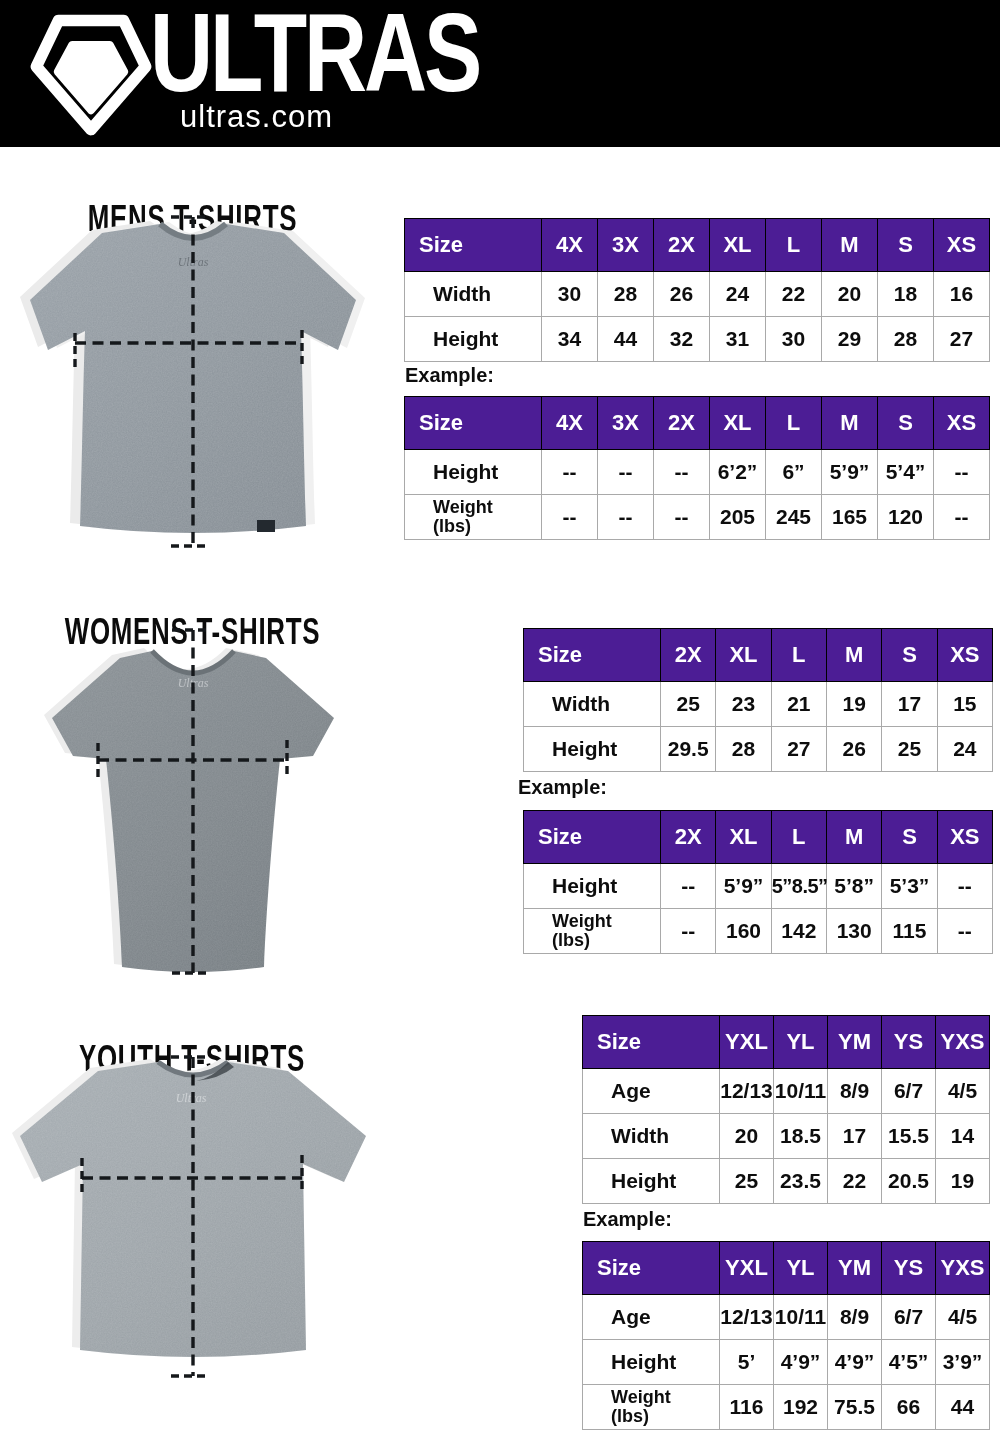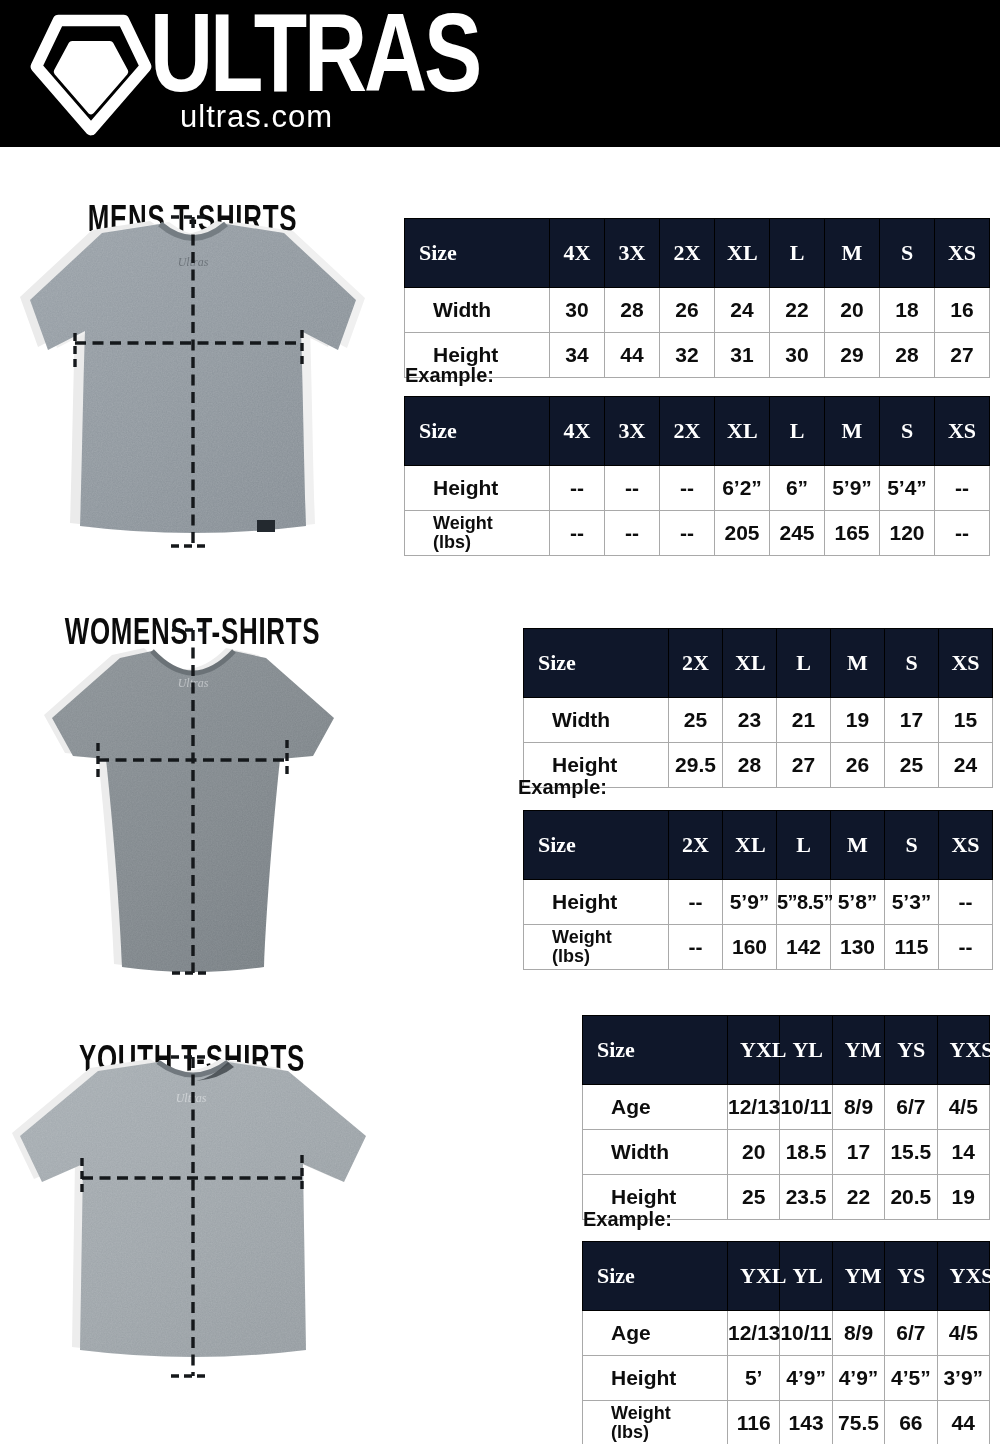--- a/index.html
+++ b/index.html
@@ -26,22 +26,22 @@
 
   
   .shirt{position:absolute;}
   #mens-shirt{left:0;top:210px;width:380px;height:350px;}
   #womens-shirt{left:0;top:625px;width:400px;height:365px;}
   #youth-shirt{left:0;top:1050px;width:390px;height:330px;}
 
   
   table{position:absolute;border-collapse:collapse;table-layout:fixed;
         background:#fff;border:1px solid #a9a9a9;}
-  th{background:#0f172a;color:#fff;font-weight:bold;font-size:22px;height:44px;
-     border:1px solid #000;text-align:center;padding:12px;font-family:Liberation Serif, serif;}
+  th{background:#4c1d95;color:#fff;font-weight:bold;font-size:22px;height:44px;
+     border:1px solid #000;text-align:center;padding:4px;}
   th.label-col{text-align:left;padding-left:14px;width:118px;}
   td{border:1px solid #a9a9a9;color:#0d0d0d;font-weight:bold;font-size:21px;
      text-align:center;height:44px;padding:0;}
   td.label-col{text-align:left;padding-left:28px;}
   td.label-col.two-line{font-size:18px;line-height:1.06;}
   td.small-val{font-size:20px;letter-spacing:-0.5px;}
   #mens-t1{left:404px;top:218px;width:586px;}
   #mens-t2{left:404px;top:396px;width:586px;}
   #womens-t1{left:523px;top:628px;width:470px;}
   #womens-t2{left:523px;top:810px;width:470px;}
@@ -410,21 +410,21 @@
           <td>4’9”</td>
           <td>4’5”</td>
           <td>3’9”</td>
         </tr>
         <tr>
           <td class="label-col two-line">
             <div>Weight</div>
             <div>(lbs)</div>
           </td>
           <td>116</td>
-          <td>143</td>
+          <td>192</td>
           <td>75.5</td>
           <td>66</td>
           <td>44</td>
         </tr>
       </tbody>
     </table>
 
 </div>
 
 </body></html>

